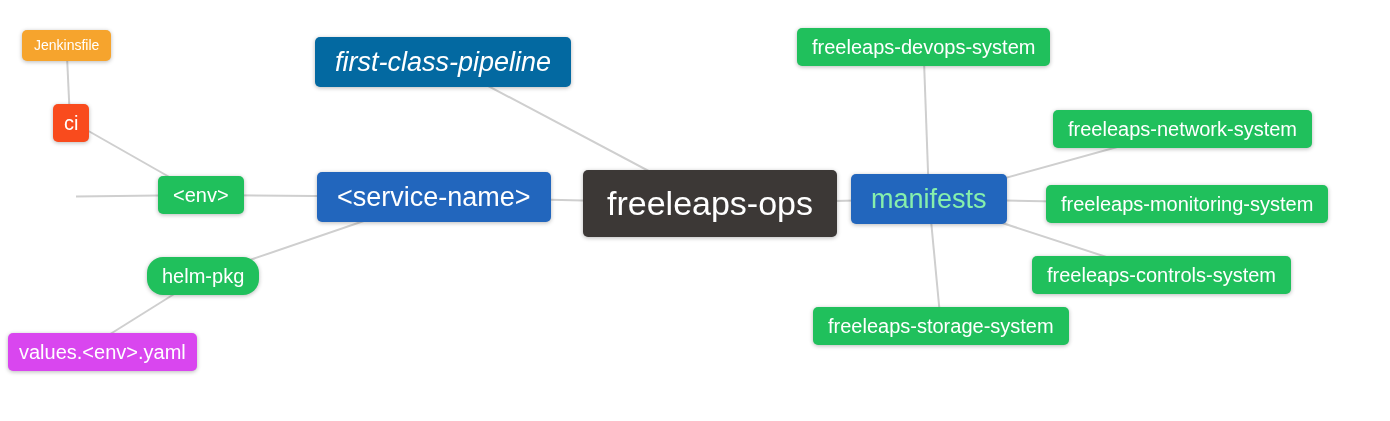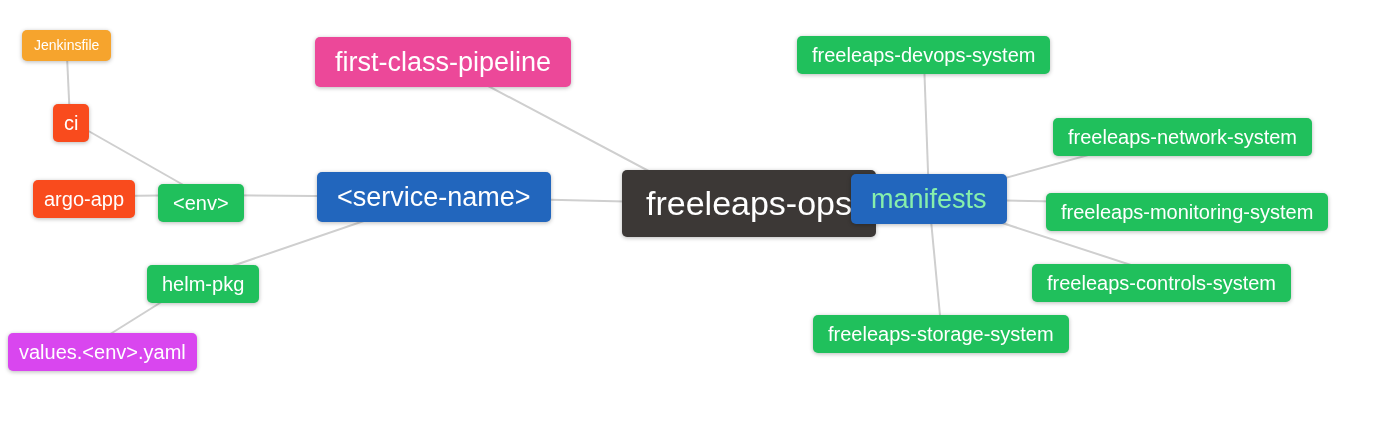--- a/index.html
+++ b/index.html
@@ -7,21 +7,21 @@
   #canvas{position:relative;width:1390px;height:421px;background:#ffffff;}
   #edge-layer{position:absolute;left:0;top:0;width:1390px;height:421px;z-index:1;}
   #edge-layer line{stroke:#cfcfcf;stroke-width:2;}
   .node{
     position:absolute;z-index:2;border-radius:5px;color:#fff;white-space:nowrap;
     line-height:1.2;box-shadow:0 1px 4px rgba(0,0,0,0.28);cursor:pointer;
     font-family:"Liberation Sans",sans-serif;box-sizing:border-box;
   }
   .size-s{font-size:14px;padding:7px 12px;}
   .size-m{font-size:20px;padding:7px 11px;}
-  .size-l{font-size:20px;padding:7px 15px;margin-top:8px;}
+  .size-l{font-size:20px;padding:7px 15px;}
   .size-xl{font-size:27px;padding:9px 20px;}
   .size-xxl{font-size:34px;padding:13px 24px;}
   .pos-jenkinsfile{left:22px;top:30px;}
   .pos-ci{left:53px;top:104px;}
   .pos-argo-app{left:33px;top:180px;}
   .pos-env{left:158px;top:176px;}
   .pos-helm-pkg{left:147px;top:257px;}
   .pos-values-env-yaml{left:8px;top:333px;}
   .pos-first-class-pipeline{left:315px;top:37px;}
   .pos-service-name{left:317px;top:172px;}
@@ -48,26 +48,25 @@
       <line x1="434" y1="197" x2="710" y2="203.5" stroke="#cfcfcf"></line>
       <line x1="710" y1="203.5" x2="929" y2="199" stroke="#cfcfcf"></line>
       <line x1="929" y1="199" x2="923.5" y2="47" stroke="#cfcfcf"></line>
       <line x1="929" y1="199" x2="1182.5" y2="129" stroke="#cfcfcf"></line>
       <line x1="929" y1="199" x2="1187" y2="204" stroke="#cfcfcf"></line>
       <line x1="929" y1="199" x2="1161.5" y2="275" stroke="#cfcfcf"></line>
       <line x1="929" y1="199" x2="941" y2="326" stroke="#cfcfcf"></line>
     </svg>
 <div class="node size-s pos-jenkinsfile" style="background: rgb(246, 164, 45); color: rgb(255, 255, 255);">Jenkinsfile</div>
     <div class="node size-m pos-ci" style="background: rgb(249, 75, 29); color: rgb(255, 255, 255);">ci</div>
-    <div class="node size-m pos-argo-app" style="background: rgb(249, 75, 29); color: rgb(255, 255, 255);">argo-app</div>
     <div class="node size-l pos-env" style="background: rgb(32, 192, 92); color: rgb(255, 255, 255);">&lt;env&gt;</div>
-    <div class="node size-l pos-helm-pkg" style="background: rgb(32, 192, 92); color: rgb(255, 255, 255);">helm-pkg</div>
+    <div class="node size-l pos-helm-pkg" style="background: rgb(32, 192, 92); color: rgb(255, 255, 255); border-radius: 16px;">helm-pkg</div>
     <div class="node size-m pos-values-env-yaml" style="background: #d946ef; color: rgb(255, 255, 255);">values.&lt;env&gt;.yaml</div>
-    <div class="node size-xl pos-first-class-pipeline" style="background: #ec4899; color: rgb(255, 255, 255);">first-class-pipeline</div>
+    <div class="node size-xl pos-first-class-pipeline" style="background: #0369a1; color: rgb(255, 255, 255); font-style: italic;">first-class-pipeline</div>
     <div class="node size-xl pos-service-name" style="background: rgb(34, 102, 189); color: rgb(255, 255, 255);">&lt;service-name&gt;</div>
-    <div class="node size-xxl pos-freeleaps-ops" style="background: rgb(60, 56, 54); color: rgb(255, 255, 255); margin-left: 39px;">freeleaps-ops</div>
+    <div class="node size-xxl pos-freeleaps-ops" style="background: rgb(60, 56, 54); color: rgb(255, 255, 255);">freeleaps-ops</div>
     <div class="node size-xl pos-manifests" style="background: rgb(34, 102, 189); color: #86efac;">manifests</div>
     <div class="node size-l pos-freeleaps-devops-system" style="background: rgb(32, 192, 92); color: rgb(255, 255, 255);">freeleaps-devops-system</div>
     <div class="node size-l pos-freeleaps-network-system" style="background: rgb(32, 192, 92); color: rgb(255, 255, 255);">freeleaps-network-system</div>
     <div class="node size-l pos-freeleaps-monitoring-system" style="background: rgb(32, 192, 92); color: rgb(255, 255, 255);">freeleaps-monitoring-system</div>
     <div class="node size-l pos-freeleaps-controls-system" style="background: rgb(32, 192, 92); color: rgb(255, 255, 255);">freeleaps-controls-system</div>
     <div class="node size-l pos-freeleaps-storage-system" style="background: rgb(32, 192, 92); color: rgb(255, 255, 255);">freeleaps-storage-system</div>
   </div>
 
 </body></html>

